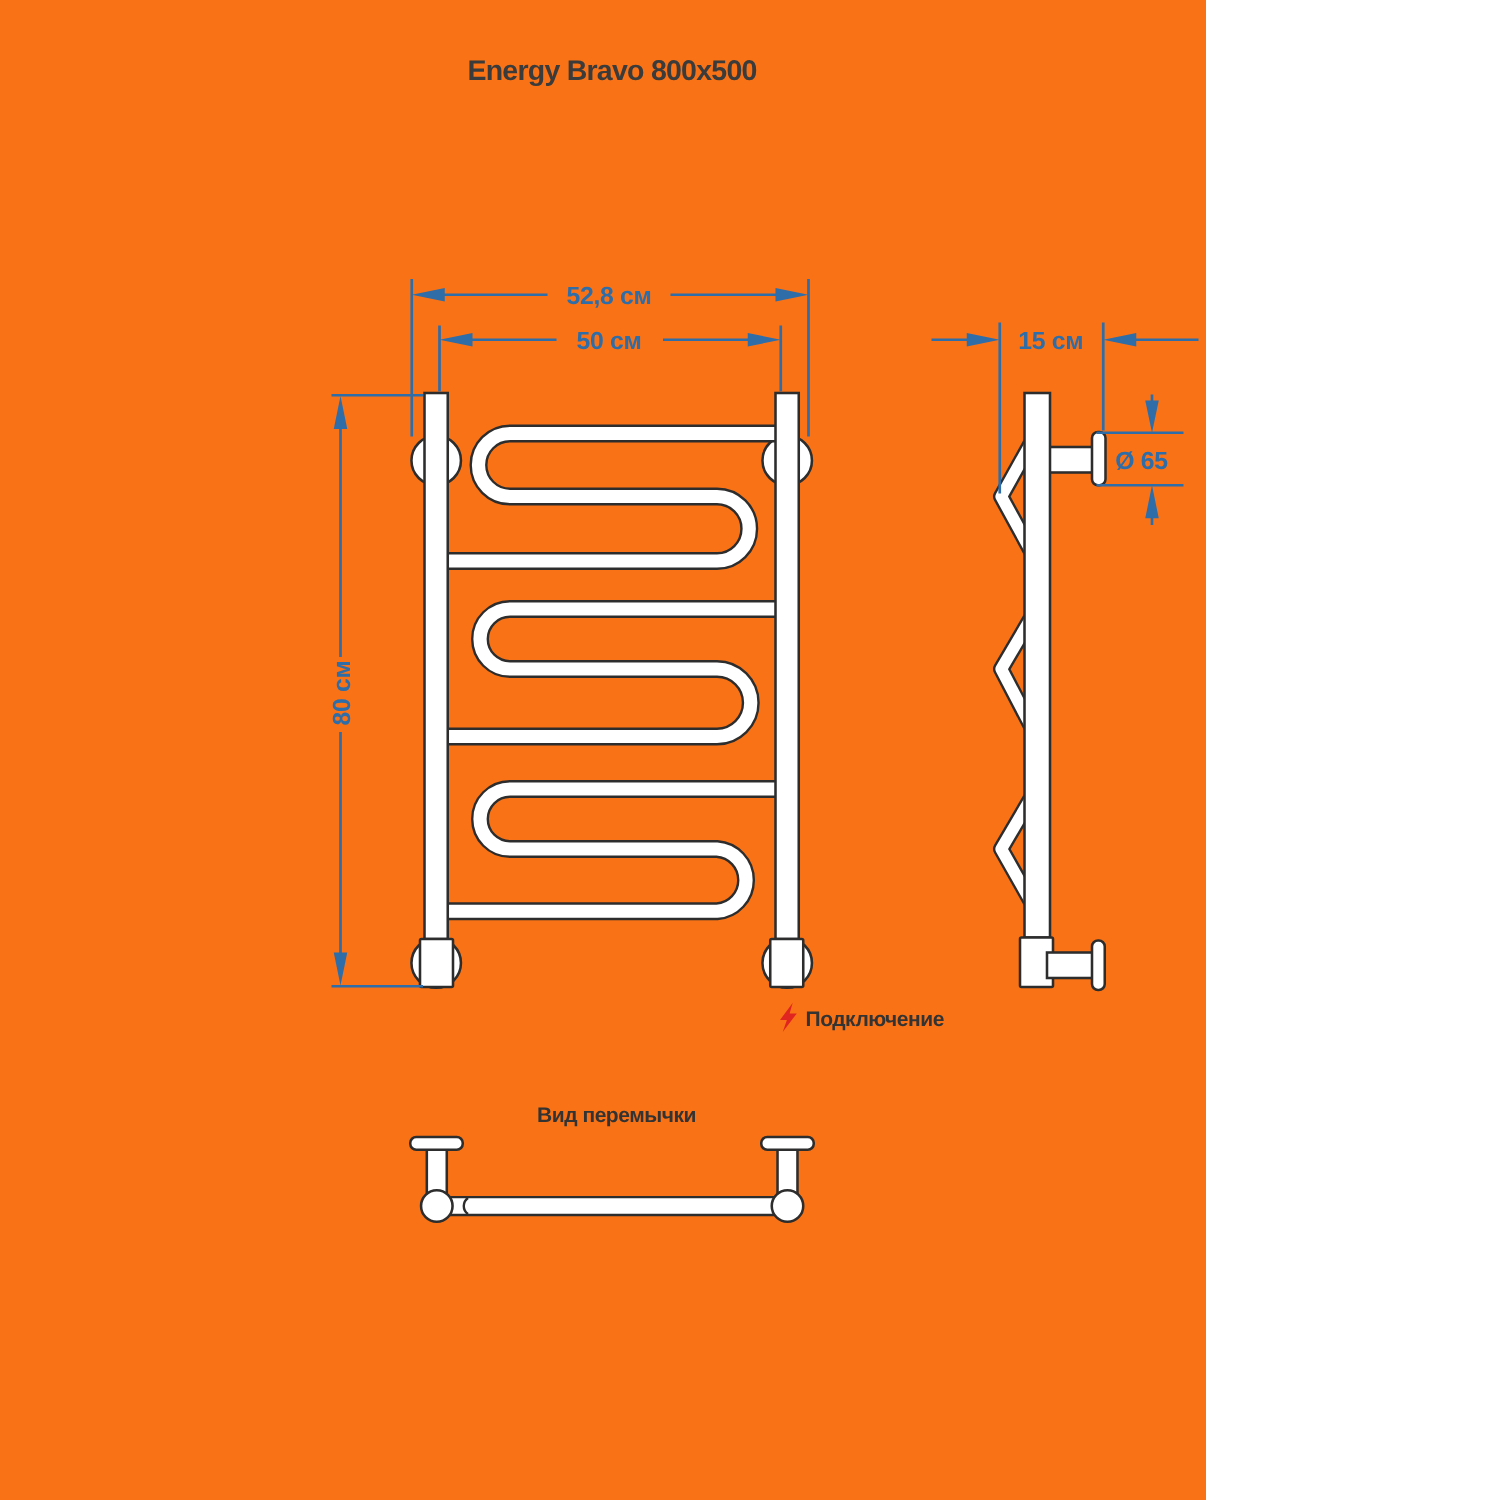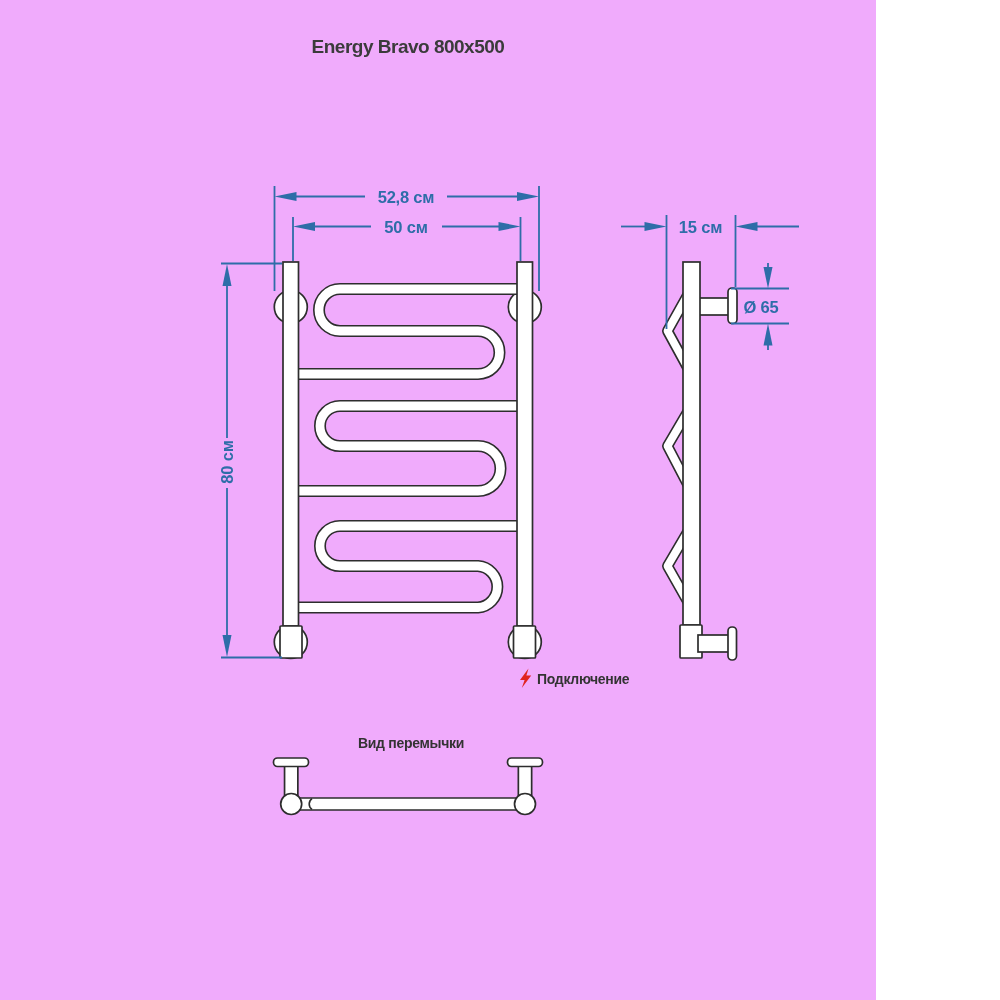--- a/index.html
+++ b/index.html
@@ -1,16 +1,16 @@
 <!DOCTYPE html>
 <html><head>
 <meta charset="utf-8">
 <style>
   html,body{margin:0;padding:0;background:#ffffff;}
-  .canvas{position:relative;width:876px;height:1000px;background:#f0abfc;overflow:hidden;
+  .canvas{position:relative;width:804px;height:1000px;background:#f97316;overflow:hidden;
           font-family:"Liberation Sans",sans-serif;}
   svg{display:block;}
   
   .part{fill:#ffffff;stroke:#2d2d2d;stroke-width:1.7;}
   
   .tube-o{fill:none;stroke:#2d2d2d;stroke-width:12;stroke-linecap:round;stroke-linejoin:round;}
   .tube-i{fill:none;stroke:#ffffff;stroke-width:8.8;stroke-linecap:round;stroke-linejoin:round;}
   .ztube-o{fill:none;stroke:#2d2d2d;stroke-width:11;stroke-linecap:round;stroke-linejoin:round;}
   .ztube-i{fill:none;stroke:#ffffff;stroke-width:7.8;stroke-linecap:round;stroke-linejoin:round;}
   .bar-o{fill:none;stroke:#2d2d2d;stroke-width:13.5;stroke-linecap:butt;}

